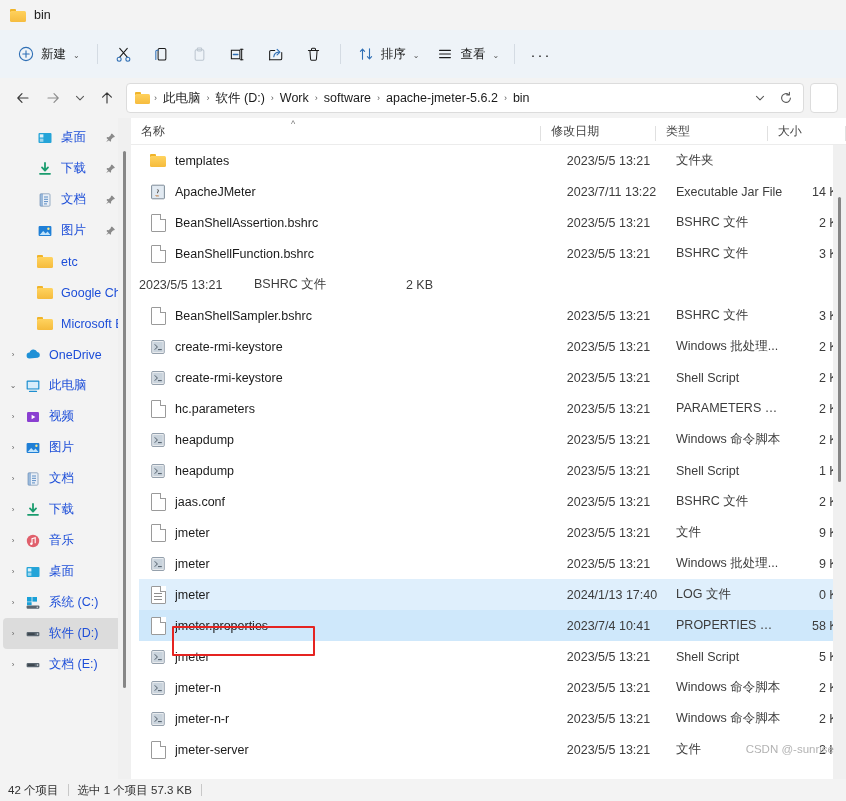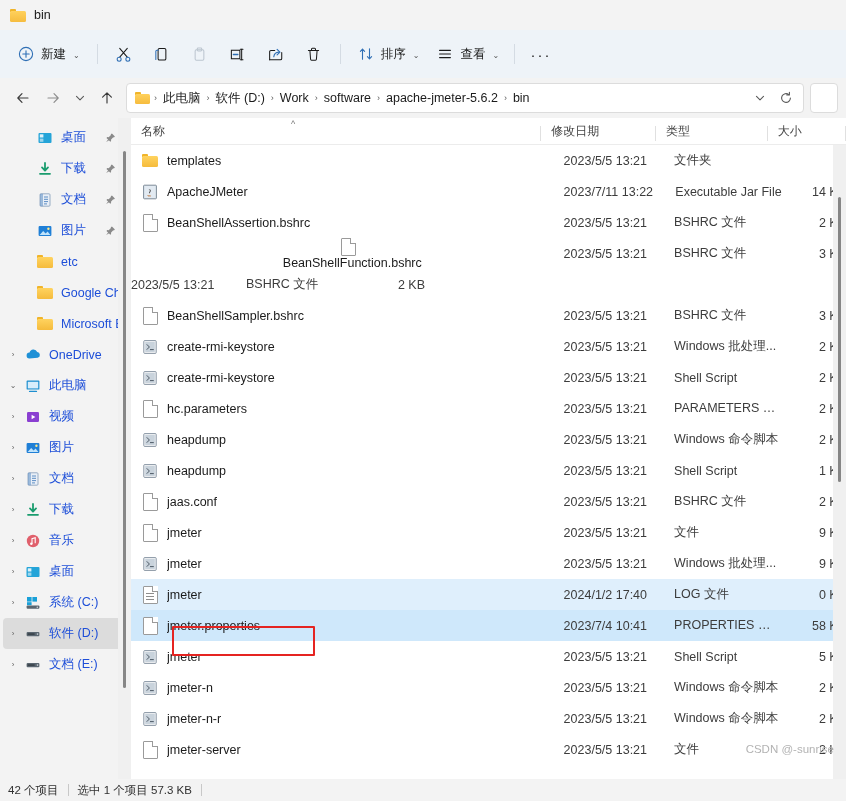--- a/index.html
+++ b/index.html
@@ -81,21 +81,21 @@
   .fi .b{position:absolute;left:0;top:2px;width:16px;height:11px;
          background:linear-gradient(180deg,#ffd35f 0%,#f5bb3c 100%);border-radius:1.5px;}
 
   
   .listpane{flex:1;min-width:0;background:#fff;position:relative;display:flex;flex-direction:column;}
   .colhdr{height:26px;flex:0 0 26px;display:flex;align-items:center;position:relative;
           border-bottom:1px solid #ececec;}
   .colhdr .hc{font-size:12px;color:#444;padding-left:10px;position:relative;cursor:default;}
   .colhdr .hc::after{content:"";position:absolute;right:0;top:3px;height:15px;width:1px;background:#e0e0e0;}
   .sortcaret{position:absolute;left:160px;top:1px;font-size:9px;color:#777;}
-  .rows{flex:1;overflow:hidden;position:relative;}
+  .rows{flex:1;overflow:hidden;position:relative;margin-left:8px;}
   .row{height:31px;display:flex;align-items:center;cursor:default;}
   .row.sel{background:#dfeffc;}
   .row.sel2{background:#cfe8fb;}
   .cell-name{display:flex;align-items:center;min-width:0;padding-left:10px;}
   .cell-name .nm{font-size:12.5px;color:#1b1b1b;white-space:nowrap;overflow:hidden;text-overflow:ellipsis;}
   .ficon{width:18px;flex:0 0 18px;display:flex;align-items:center;justify-content:center;margin-right:8px;}
   .cell-date{font-size:12.5px;color:#3c3c3c;}
   .cell-type{font-size:12.5px;color:#3c3c3c;white-space:nowrap;overflow:hidden;text-overflow:ellipsis;}
   .cell-size{font-size:12.5px;color:#3c3c3c;text-align:right;}
   .list-scroll{position:absolute;right:0;top:0;width:13px;height:100%;background:#f0f0f0;}
@@ -560,36 +560,36 @@
                 <svg width="16" height="16" viewBox="0 0 16 16">
                   <rect x="1.6" y="1.2" width="12.8" height="13.6" rx=".8" fill="#e2eaf2" stroke="#6f7e8c" stroke-width=".9"></rect>
                   <path d="M7.6 9.6c-1.6-1.2.6-2 .2-3.2-.3-.9-1.4-1.3-1.4-1.3s2.6.2 2.4 1.8c-.2 1.2-1.4 1.6-1.2 2.7z" fill="#4a4a4a"></path>
                   <path d="M5.2 10.9c2.1.7 4.2.3 4.2.3s-.6.5-2.4.6c-1.4.1-1.8-.9-1.8-.9z" fill="#b8641f"></path>
                   <path d="M5.6 12.1c1.7.5 3.6.2 3.6.2s-.5.4-2.1.5c-1.2.1-1.5-.7-1.5-.7z" fill="#b8641f"></path>
                 </svg>
               </span>
               <span class="nm">ApacheJMeter</span>
             </div>
             <div class="cell-date" style="width: 115px;">2023/7/11 13:22</div>
-            <div class="cell-type" style="width: 112px; text-align: right;">Executable Jar File</div>
+            <div class="cell-type" style="width: 112px;">Executable Jar File</div>
             <div class="cell-size" style="width: 67px;">14 KB</div>
           </div>
           <div class="row">
             <div class="cell-name" style="width: 440px;">
               <span class="ficon">
                 <span class="doc"></span>
               </span>
               <span class="nm">BeanShellAssertion.bshrc</span>
             </div>
             <div class="cell-date" style="width: 115px;">2023/5/5 13:21</div>
             <div class="cell-type" style="width: 112px;">BSHRC 文件</div>
             <div class="cell-size" style="width: 67px;">2 KB</div>
           </div>
           <div class="row">
-            <div class="cell-name" style="width: 440px; flex-direction: column;">
+            <div class="cell-name" style="width: 440px;">
               <span class="ficon">
                 <span class="doc"></span>
               </span>
               <span class="nm">BeanShellFunction.bshrc</span>
             </div>
             <div class="cell-date" style="width: 115px;">2023/5/5 13:21</div>
             <div class="cell-type" style="width: 112px;">BSHRC 文件</div>
             <div class="cell-size" style="width: 67px;">3 KB</div>
           </div>
           <div class="row">
@@ -721,21 +721,21 @@
             <div class="cell-type" style="width: 112px;">Windows 批处理...</div>
             <div class="cell-size" style="width: 67px;">9 KB</div>
           </div>
           <div class="row sel">
             <div class="cell-name" style="width: 440px;">
               <span class="ficon">
                 <span class="doc lines"></span>
               </span>
               <span class="nm">jmeter</span>
             </div>
-            <div class="cell-date" style="width: 115px;">2024/1/2 17:40</div>
+            <div class="cell-date" style="width: 115px;">2024/1/13 17:40</div>
             <div class="cell-type" style="width: 112px;">LOG 文件</div>
             <div class="cell-size" style="width: 67px;">0 KB</div>
           </div>
           <div class="row sel2">
             <div class="cell-name" style="width: 440px;">
               <span class="ficon">
                 <span class="doc"></span>
               </span>
               <span class="nm">jmeter.properties</span>
             </div>

